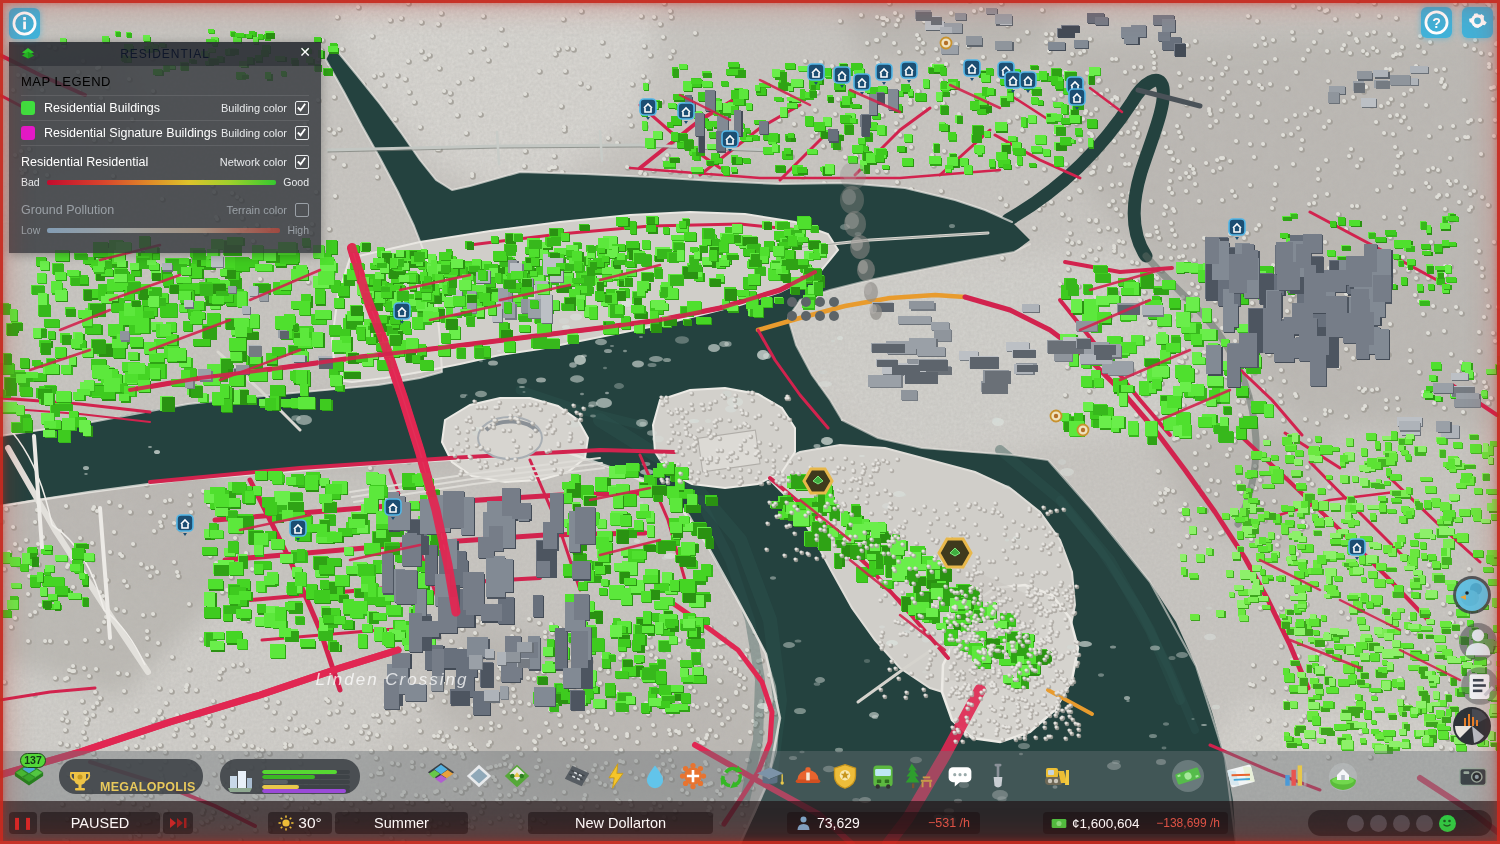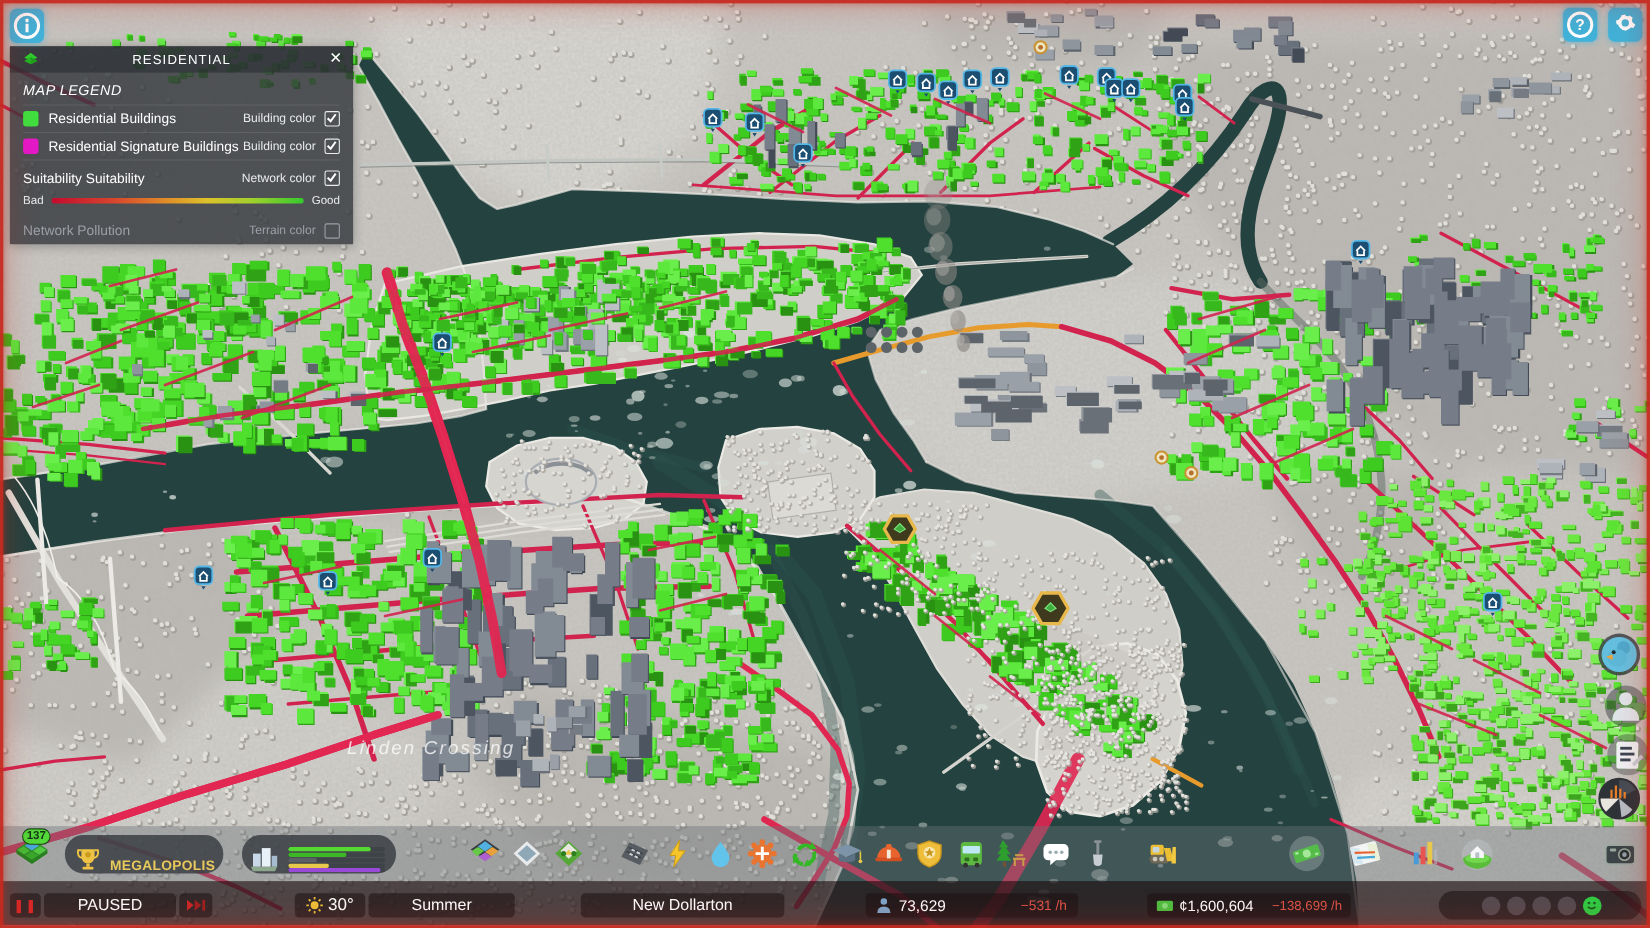--- a/index.html
+++ b/index.html
@@ -4,24 +4,24 @@
 html,body { width:1500px; height:844px; overflow:hidden; background:#888; }
 #stage { position:relative; width:1500px; height:844px; overflow:hidden;
   font-family:"Liberation Sans", sans-serif; }
 #stage svg.map { position:absolute; left:0; top:0; }
 
 
 .panel { position:absolute; left:9px; top:42px; width:312px; background:rgba(52,56,61,0.82);
   color:#fff; box-shadow:0 2px 10px rgba(0,0,0,0.3); }
 .phead { position:relative; height:24px; background:rgba(38,42,47,0.55); display:flex; align-items:center; }
 .picon { position:absolute; left:10px; top:3px; width:18px; height:18px; }
-.ptitle { margin:0 auto; font-size:12px; letter-spacing:1px; color:#ffffff; }
+.ptitle { margin:0 auto; font-size:12px; letter-spacing:1px; color:#0f172a; }
 .pclose { position:absolute; right:10px; top:2px; font-size:14px; color:#fff; }
 .pbody { padding:0 12px; }
-.plegend { font-size:13px; letter-spacing:0.5px; padding:8px 0 6px 0; color:#ffffff; white-space:nowrap;font-style:italic; }
+.plegend { font-size:13px; letter-spacing:0.5px; padding:8px 0 6px 0; color:#000000; white-space:nowrap; }
 .prow { display:flex; align-items:center; padding:5px 0; white-space:nowrap; }
 .psep { border-top:1px solid rgba(255,255,255,0.10); }
 .sw { width:14px; height:14px; border-radius:3px; margin-right:9px; flex:none; }
 .plab { font-size:12.5px; color:#fff; white-space:nowrap; }
 .pright { margin-left:auto; font-size:11px; color:#e8eaec; margin-right:8px; white-space:nowrap; }
 .cb { width:14px; height:14px; border:1.5px solid #e8eaec; border-radius:2px; flex:none; display:inline-block; }
 .cb svg { width:11px; height:11px; display:block; }
 .pgrad { display:flex; align-items:center; padding:2px 0 7px 0;justify-content:space-between; }
 .gl { font-size:10.5px; color:#e8eaec; }
 .gbar { flex:1; height:5px; margin:0 7px; border-radius:2px; }
@@ -852,37 +852,42 @@
     <span class="sw" style="background:#e419c8"></span>
           <span class="plab">Residential Signature Buildings</span>
     <span class="pright">Building color</span>
           <span class="cb">
             <svg viewBox="0 0 12 12">
               <path d="M2,6 L5,9 L10,2" stroke="#fff" stroke-width="2" fill="none"></path>
             </svg>
           </span>
   </div>
   <div class="prow psep" style="padding-top:9px">
-    <span class="plab" style="margin-left:0">Suitability Suitability</span>
+    <span class="plab" style="margin-left:0">Residential Residential</span>
     <span class="pright">Network color</span>
           <span class="cb">
             <svg viewBox="0 0 12 12">
               <path d="M2,6 L5,9 L10,2" stroke="#fff" stroke-width="2" fill="none"></path>
             </svg>
           </span>
   </div>
   <div class="pgrad">
     <span class="gl">Bad</span>
     <span class="gbar" style="background:linear-gradient(90deg,#c40b2e 0%,#d8462c 25%,#e08b28 45%,#ddc32b 62%,#9ed02c 80%,#35c92f 100%)"></span>
     <span class="gl">Good</span>
   </div>
   <div class="prow pdim" style="padding-top:8px">
-    <span class="plab" style="margin-left:0">Network Pollution</span>
+    <span class="plab" style="margin-left:0">Ground Pollution</span>
     <span class="pright">Terrain color</span>
           <span class="cb cbe"></span>
+  </div>
+  <div class="pgrad pdim" style="margin-bottom:10px">
+    <span class="gl">Low</span>
+    <span class="gbar" style="background:linear-gradient(90deg,#9fc6e8 0%,#c9c9c4 35%,#d0b49a 65%,#cc4435 100%)"></span>
+    <span class="gl">High</span>
   </div>
  </div>
 </div>
 <div class="cbtn" style="left:9px;top:8px">
       <svg viewBox="0 0 24 24">
         <circle cx="12" cy="12" r="8.2" fill="none" stroke="#fff" stroke-width="2.1"></circle>
         <rect x="11" y="10.5" width="2.1" height="6" fill="#fff"></rect>
         <rect x="11" y="7" width="2.1" height="2.4" fill="#fff"></rect>
       </svg>
     </div>

